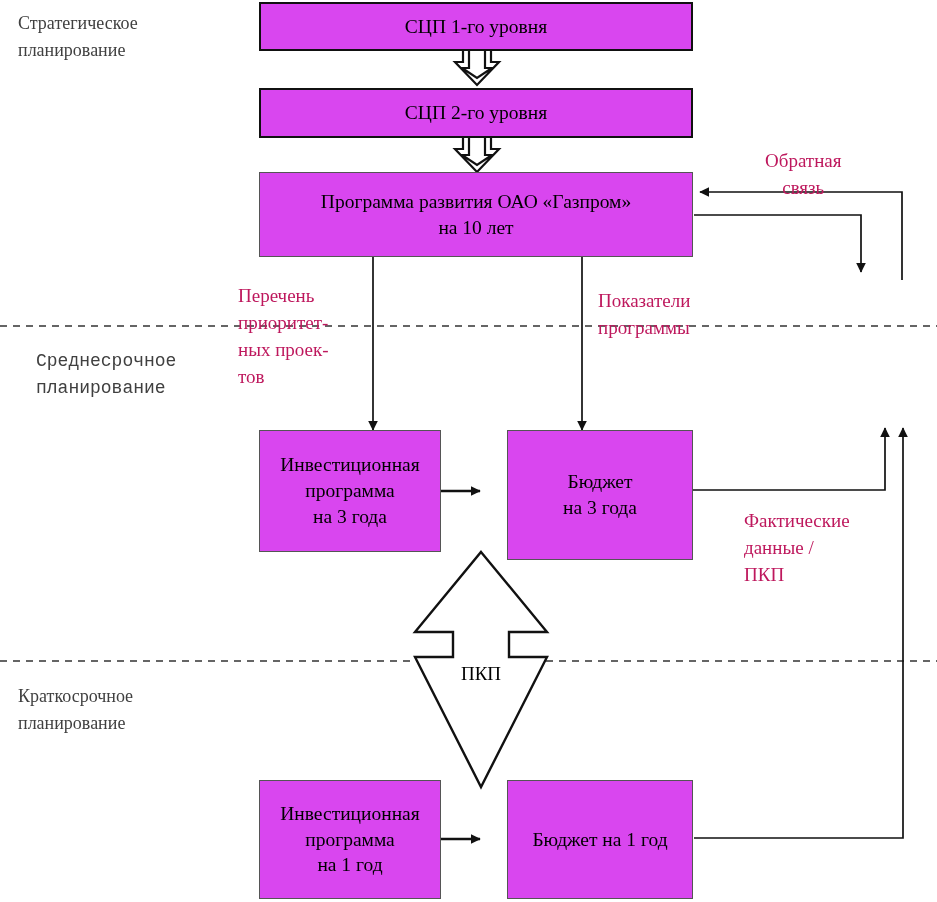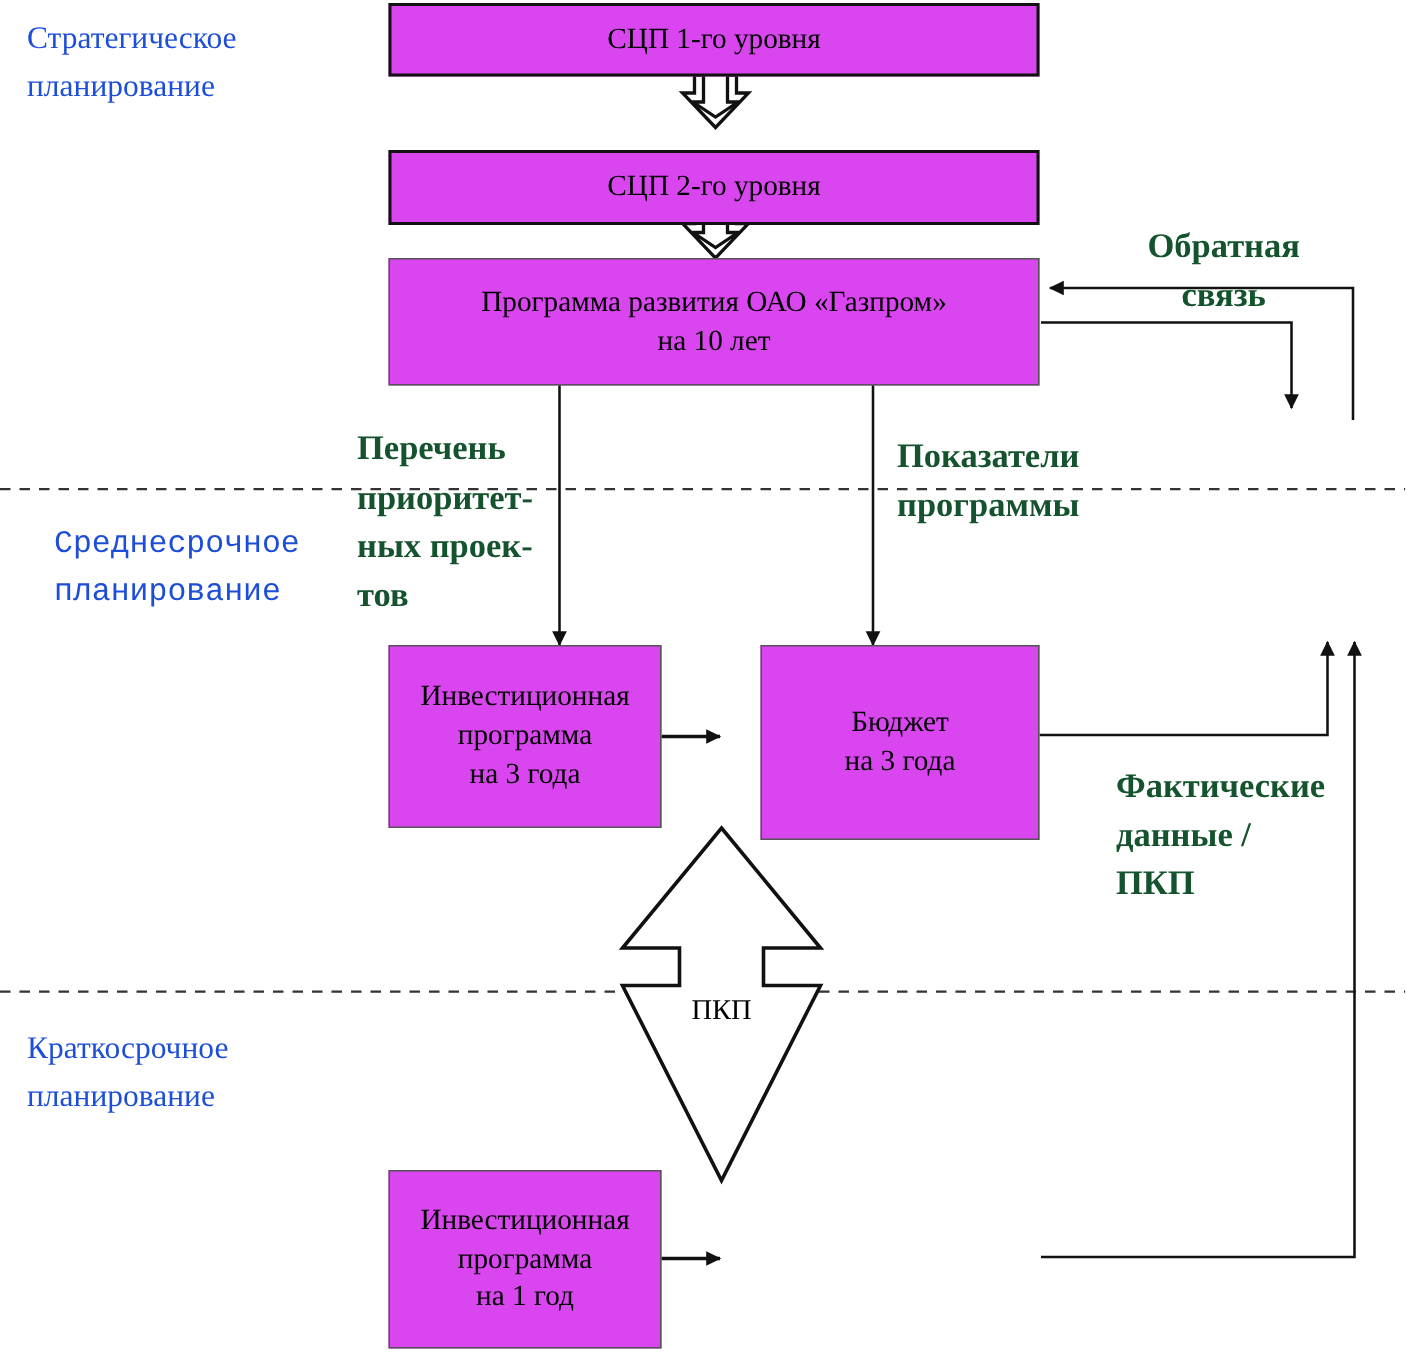--- a/index.html
+++ b/index.html
@@ -44,35 +44,34 @@
   .node.thick {
     border: 2.4px solid #111111;
   }
   .node.left-align {
     justify-content: flex-start;
     text-align: left;
     padding-left: 12px;
   }
   .tier-label {
     position: absolute;
-    font-size: 21px;
+    font-size: 18px;
     line-height: 1.5;
     white-space: pre-line;
-    color: #1d4ed8;
+    color: #404040;
     z-index: 3;
   }
   .edge-label {
     position: absolute;
-    font-size: 23px;
+    font-size: 19px;
     line-height: 1.42;
     white-space: pre-line;
-    color: #14532d;
+    color: #be185d;
     background: transparent;
     z-index: 4;
-    font-weight: bold;
   }
   .pkp-label {
     position: absolute;
     font-size: 19px;
     color: #000000;
     z-index: 5;
     text-align: center;
   }
 </style>
 </head>
@@ -118,37 +117,38 @@
 планирование</div>
 
   <div class="tier-label" style="left:36px; top:348px;font-family:Liberation Mono, monospace;">Среднесрочное
 планирование</div>
 
   <div class="tier-label" style="left:18px; top:683px;">Краткосрочное
 планирование</div>
 
   <div class="node thick" style="left:259px; top:2px; width:434px; height:49px;">СЦП 1-го уровня</div>
 
-  <div class="node thick" style="left:259px; top:88px; width:434px; height:50px;margin-top:12px;">СЦП 2-го уровня</div>
+  <div class="node thick" style="left:259px; top:88px; width:434px; height:50px;">СЦП 2-го уровня</div>
 
   <div class="node" style="left:259px; top:172px; width:434px; height:85px;">Программа развития ОАО «Газпром»
 на 10 лет</div>
 
 
   <div class="node" style="left:259px; top:430px; width:182px; height:122px;">Инвестиционная
 программа
 на 3 года</div>
 
   <div class="node" style="left:507px; top:430px; width:186px; height:130px;">Бюджет
 на 3 года</div>
 
   <div class="node" style="left:259px; top:780px; width:182px; height:119px;">Инвестиционная
 программа
 на 1 год</div>
 
+  <div class="node" style="left:507px; top:780px; width:186px; height:119px;">Бюджет на 1 год</div>
 
   <div class="edge-label" style="left:238px; top:283px;">Перечень
 приоритет-
 ных проек-
 тов</div>
 
   <div class="edge-label" style="left:598px; top:288px;">Показатели
 программы</div>
 
   <div class="edge-label" style="left:765px; top:148px; text-align:center;">Обратная

